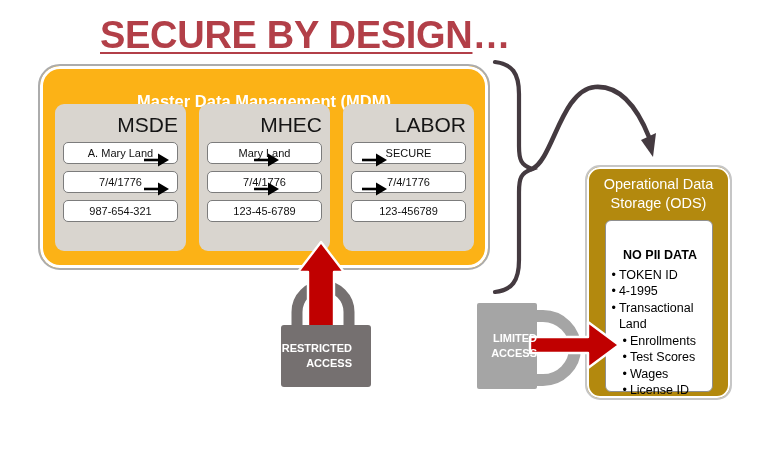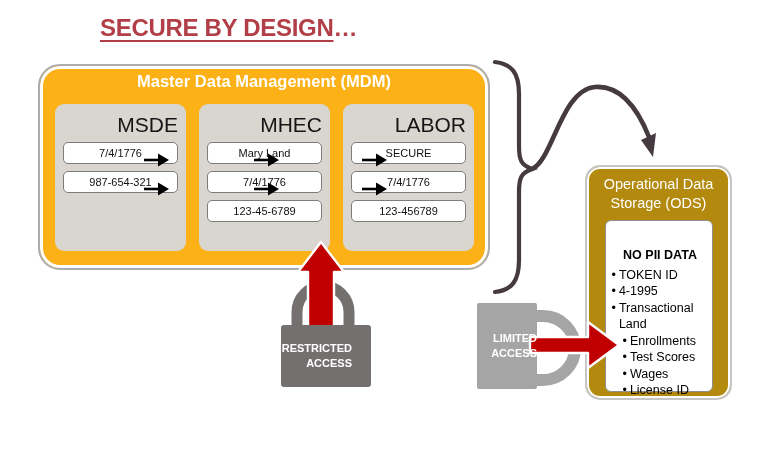--- a/index.html
+++ b/index.html
@@ -3,30 +3,30 @@
 <meta charset="utf-8">
 <style>
   html,body{margin:0;padding:0;background:#fff;}
   .stage{
     position:relative;width:768px;height:463px;background:#fff;overflow:hidden;
     font-family:"Liberation Sans",sans-serif;
   }
   
   .main-title{
     position:absolute;left:100px;top:14px;
-    font-size:24px;font-weight:bold;color:#B23F48;letter-spacing:-0.3px;white-space:nowrap;
+    font-size:38px;font-weight:bold;color:#B23F48;letter-spacing:-0.3px;white-space:nowrap;
   }
   .main-title .u{text-decoration:underline;text-decoration-thickness:2px;text-underline-offset:4px;}
   
   .mdm-box{
     position:absolute;left:38px;top:64px;width:452px;height:206px;
     background:#FCB216;border:2px solid #ACACAC;border-radius:22px;
     box-shadow:inset 0 0 0 3px #fff;box-sizing:border-box;
   }
-  .mdm-title{margin-top:6px;text-align:center;font-size:16.5px;font-weight:bold;color:#fff;}
+  .mdm-title{margin-top:26px;text-align:center;font-size:16.5px;font-weight:bold;color:#fff;}
   .mdm-cols{position:absolute;left:15px;right:14px;top:38px;bottom:17px;display:flex;gap:13px;}
   .col{flex:1;background:#D9D5CF;border-radius:9px;padding:4px 8px 0 8px;box-sizing:border-box;}
   .col-title{text-align:right;font-size:21px;font-weight:500;color:#151515;line-height:34px;}
   .field{
     height:22px;margin-bottom:7px;background:#fff;border:1.2px solid #7C7C7C;border-radius:5px;
     display:flex;align-items:center;justify-content:center;
     font-size:11px;color:#111;white-space:nowrap;box-sizing:border-box;
   }
   
   .gap-arrow{position:absolute;width:27px;height:14px;}
@@ -59,20 +59,21 @@
 
 <div class="stage">
 
   <div class="main-title"><span class="u">SECURE BY DESIGN</span><span>…</span></div>
 
   <div class="mdm-box">
     <div class="mdm-title">Master Data Management (MDM)</div>
     <div class="mdm-cols">
       <div class="col">
         <div class="col-title">MSDE</div>
+        <div class="field">A. Mary Land</div>
         <div class="field">7/4/1776</div>
         <div class="field">987-654-321</div>
       </div>
       <div class="col">
         <div class="col-title">MHEC</div>
         <div class="field">Mary Land</div>
         <div class="field">7/4/1776</div>
         <div class="field">123-45-6789</div>
       </div>
       <div class="col">

